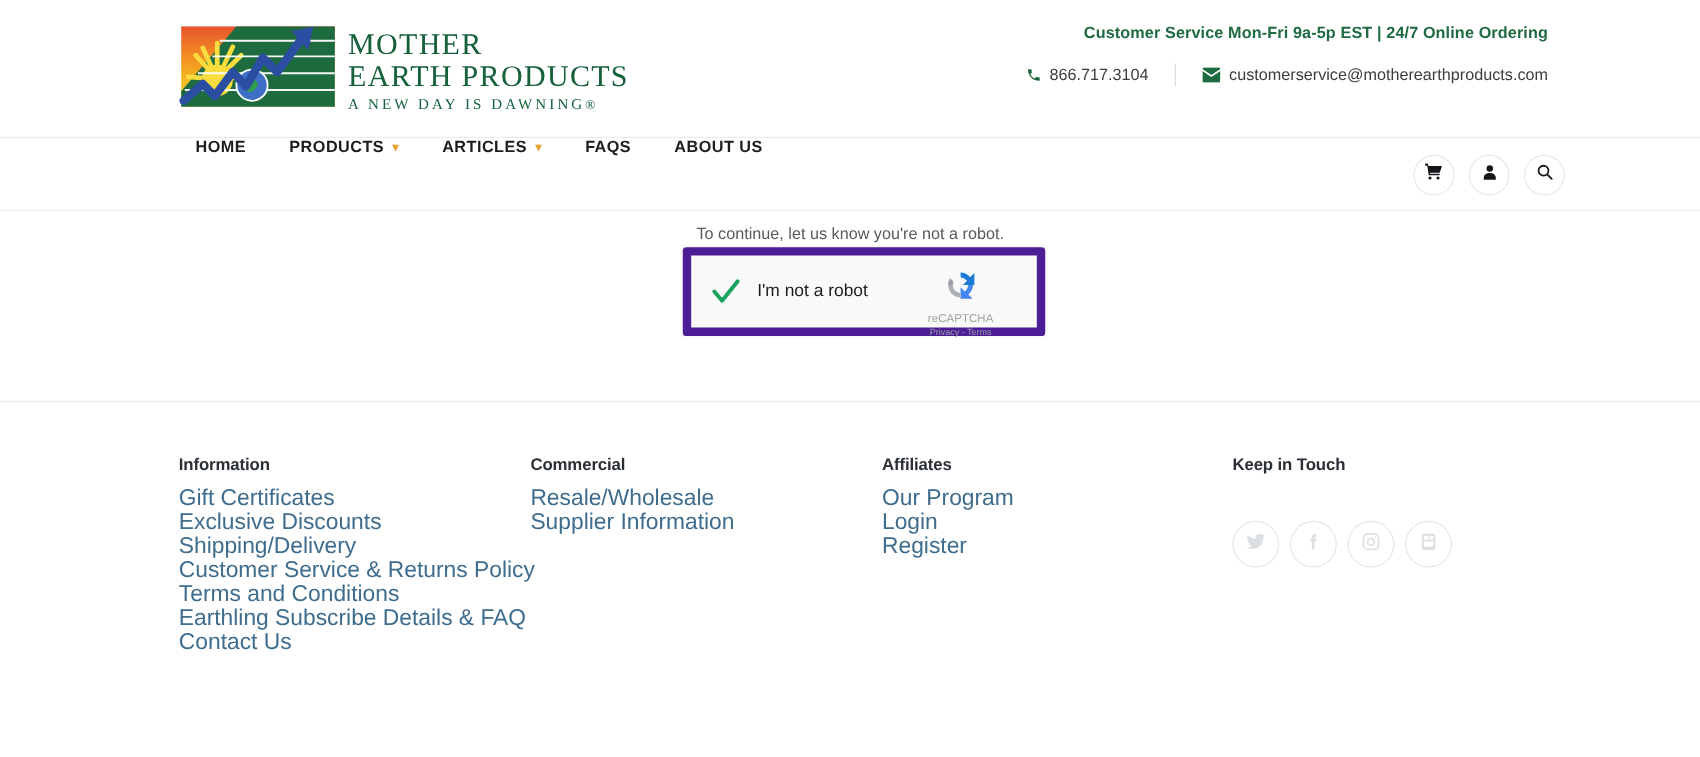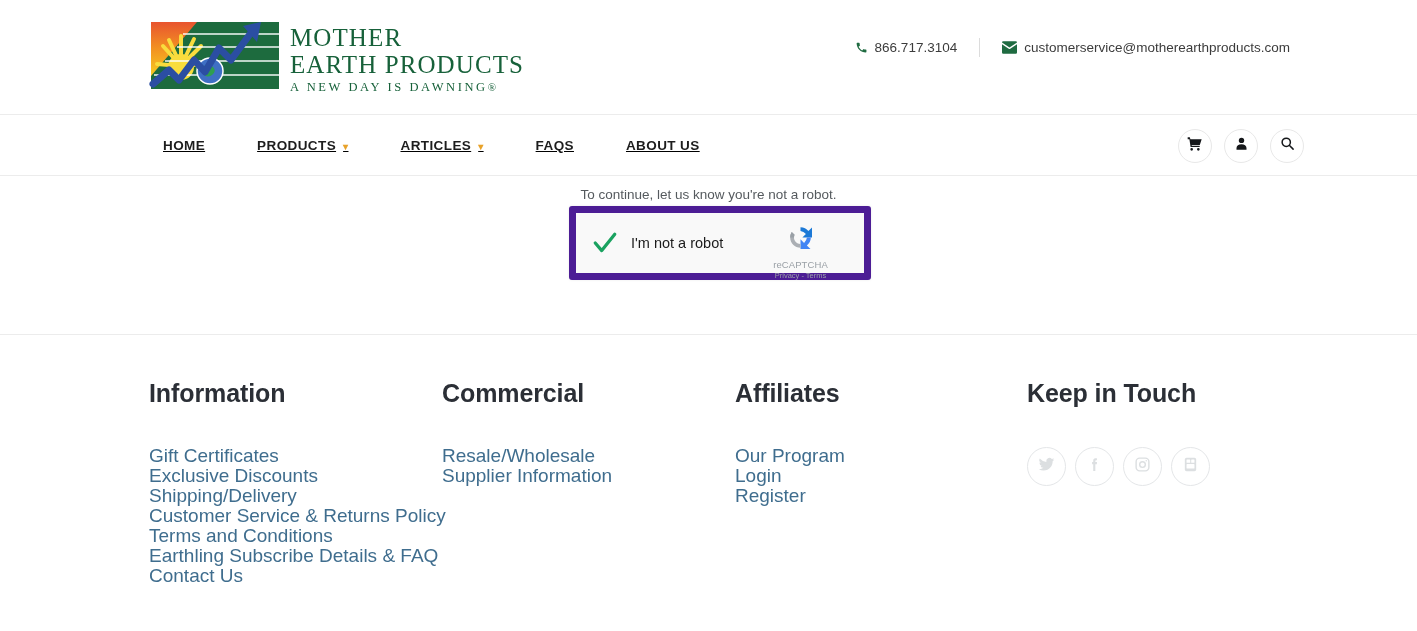--- a/index.html
+++ b/index.html
@@ -91,23 +91,22 @@
     position: relative;
     height: 61px;
     background: #fff;
     border-bottom: 1px solid #ececec;
   }
   .nav-links {
     position: absolute;
     left: 163px; top: 0;
     height: 61px;
     display: flex;
-    align-items: center;
-    gap: 16px;
-    text-decoration: underline;
+    align-items: flex-start;
+    gap: 0;
   }
   .nav-item {
     display: flex;
     align-items: center;
     gap: 7px;
     font-size: 13.5px;
     font-weight: bold;
     letter-spacing: 0.4px;
     color: #1d1d1d;
     margin-right: 36px;
@@ -217,25 +216,25 @@
     position: relative;
     padding-top: 44px;
     display: flex;
   }
   .fcol { position: absolute; top: 44px; }
   .fcol-1 { left: 149px; }
   .fcol-2 { left: 442px; }
   .fcol-3 { left: 735px; }
   .fcol-4 { left: 1027px; }
   .fheading {
-    font-size: 25px;
+    font-size: 14px;
     font-weight: bold;
     color: #2b2f36;
     letter-spacing: -0.1px;
-    margin-bottom: 38px;
+    margin-bottom: 11px;
   }
   .flink {
     display: block;
     font-size: 19px;
     color: #3f6d8e;
     line-height: 20px;
     text-decoration: none;
     cursor: pointer;
     white-space: nowrap;
   }
@@ -302,20 +301,21 @@
       </svg>
     </div>
     <div class="logo-text">
       <div class="logo-line1">MOTHER</div>
       <div class="logo-line2">EARTH PRODUCTS</div>
       <div class="logo-line3"><span>A NEW DAY IS DAWNING</span><span class="reg">®</span></div>
     </div>
   </div>
 
   <div class="contact-block">
+    <div class="cs-hours">Customer Service Mon-Fri 9a-5p EST | 24/7 Online Ordering</div>
     <div class="contact-row">
       <div class="contact-item">
         <span class="ico">
           <svg width="13" height="13" viewBox="0 0 24 24" fill="currentColor">
               <path d="M6.6 10.8c1.4 2.8 3.8 5.1 6.6 6.6l2.2-2.2c.3-.3.7-.4 1-.2 1.2.4 2.4.6 3.7.6.6 0 1 .4 1 1V20c0 .6-.4 1-1 1C10.6 21 3 13.4 3 4c0-.6.4-1 1-1h3.5c.6 0 1 .4 1 1 0 1.3.2 2.5.6 3.7.1.3 0 .7-.2 1l-2.3 2.1z"></path>
             </svg>
         </span>
         <span>866.717.3104</span>
       </div>
       <span class="contact-sep"></span>

